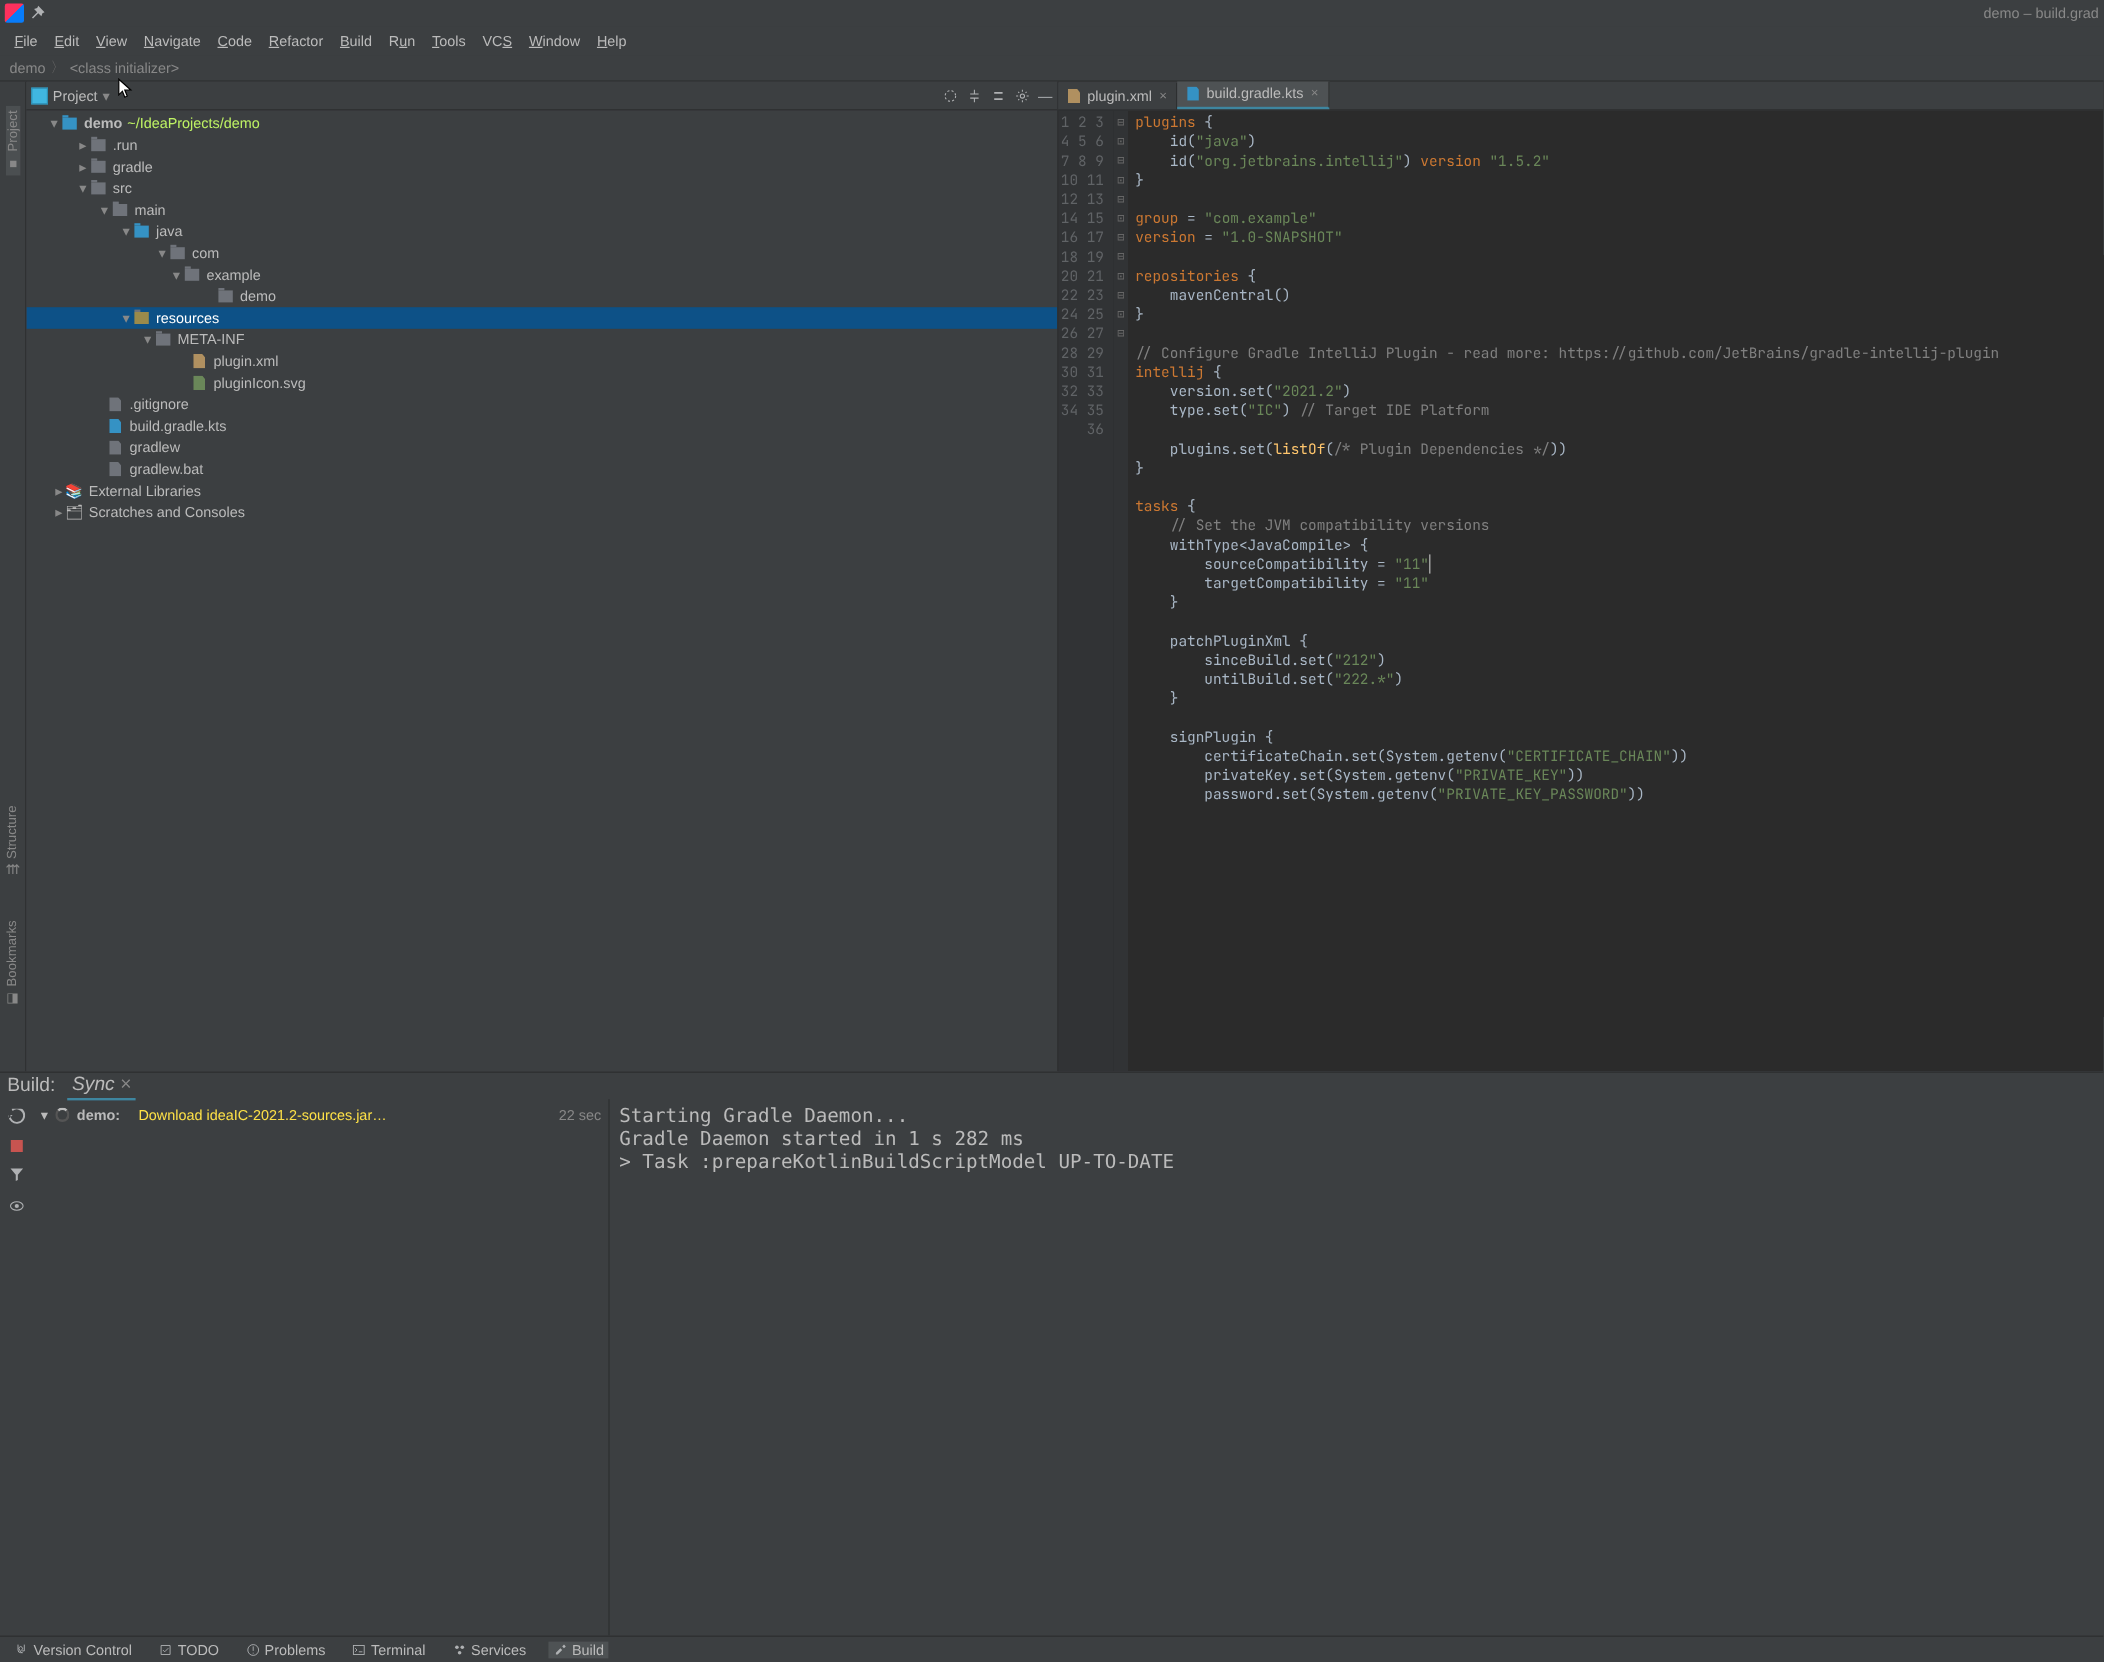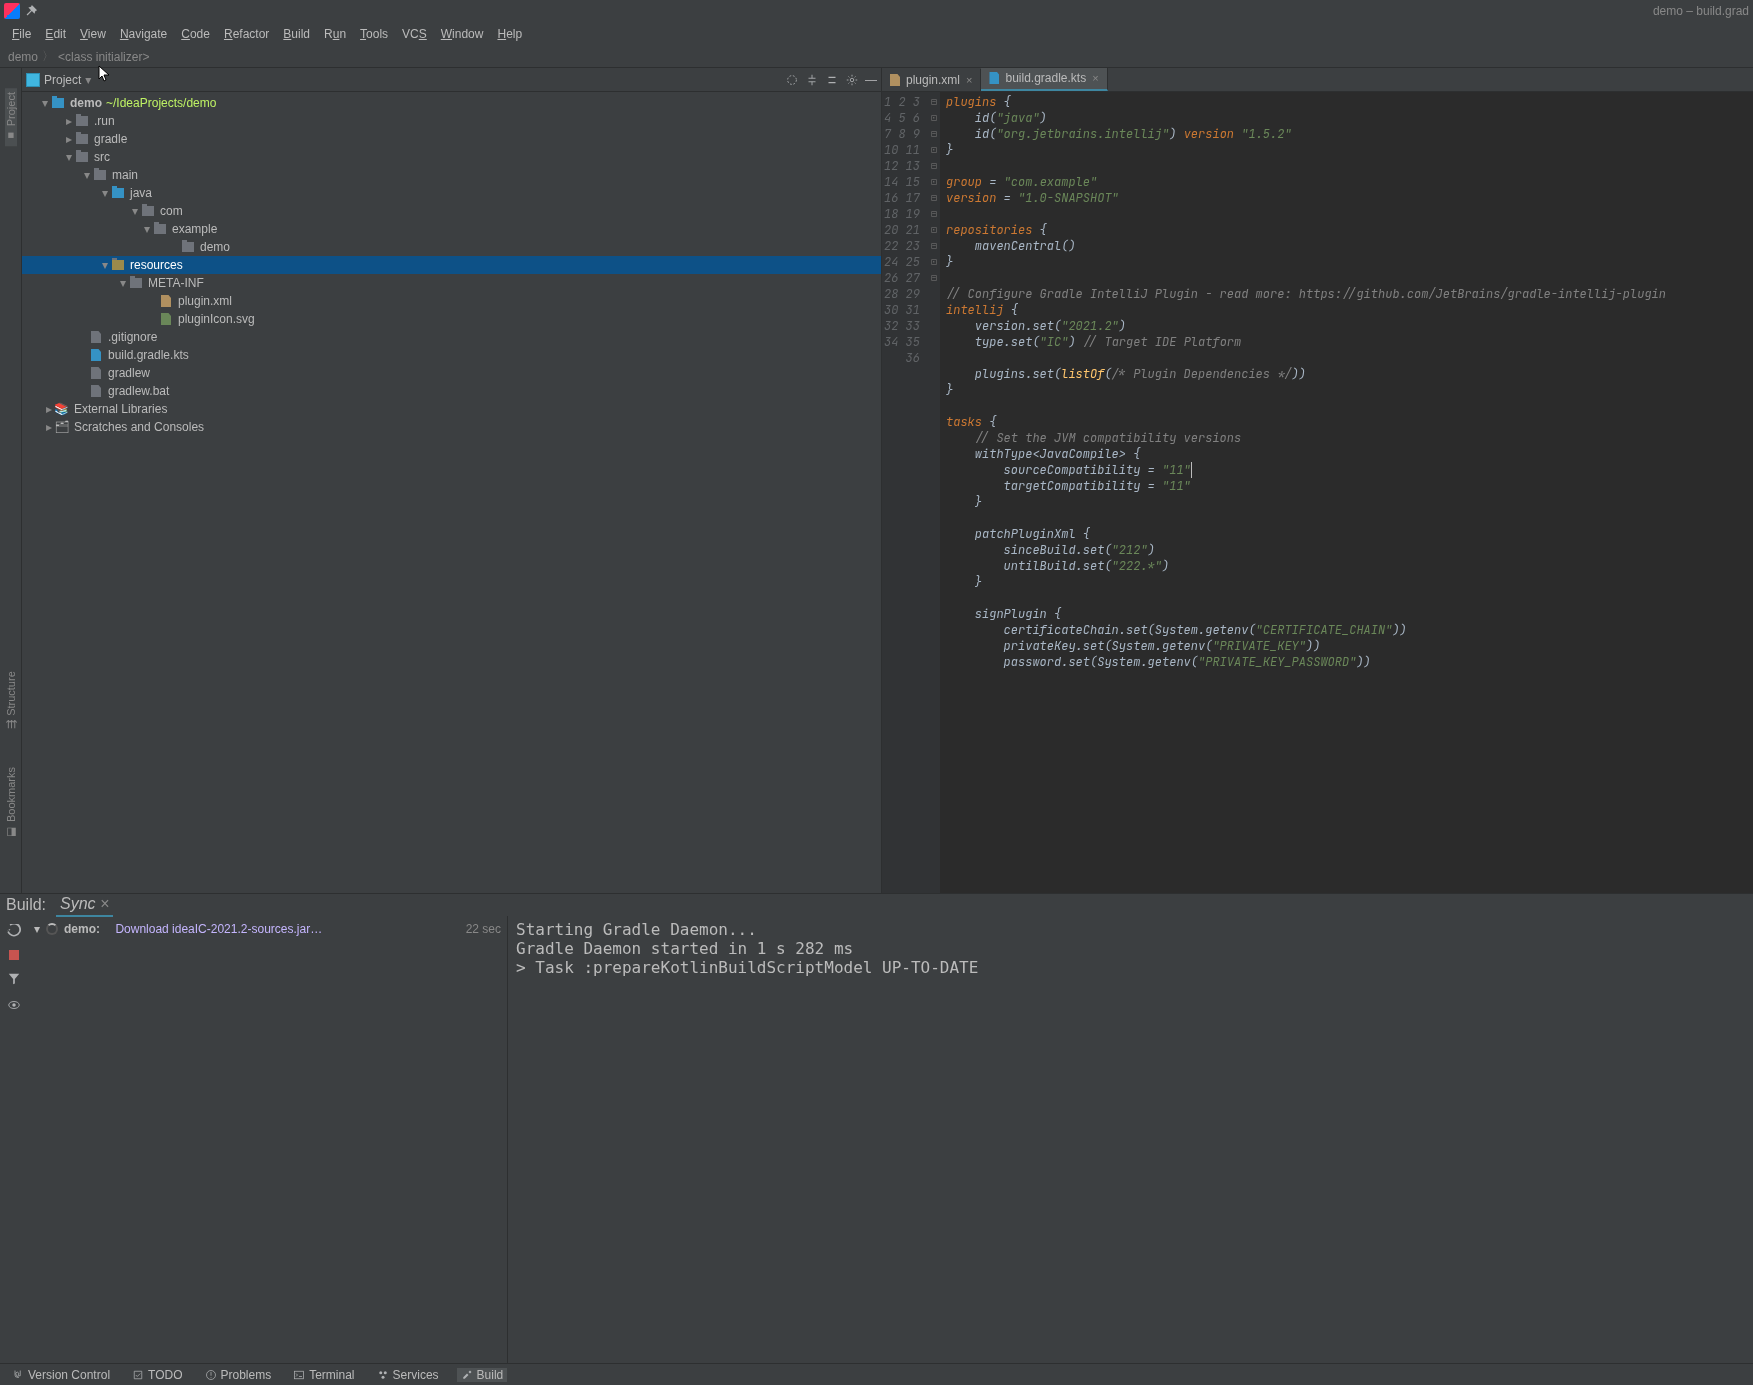--- a/index.html
+++ b/index.html
@@ -33,21 +33,21 @@
 .folder::before{content:"";position:absolute;top:-2px;left:0;width:5px;height:2px;background:#6f737a;}
 .folder.blue { background:#3592c4;}
 .folder.blue::before{background:#3592c4;}
 .fileic { width:10px; height:12px; background:#6f737a; clip-path:polygon(0 0,75% 0,100% 25%,100% 100%,0 100%);}
 .tree .dim { color:#bef264; margin-left:4px;}
 .editor-area { flex:1; display:flex; flex-direction:column; background:#2b2b2b;}
 .tabs { height:24px; background:#3c3f41; display:flex; align-items:flex-end; border-bottom:1px solid #2d2f30;}
 .tab { height:22px; padding:0 8px; display:flex; align-items:center; gap:6px; background:#3c3f41; color:#bbb; font-size:12px; cursor:pointer; border-right:1px solid #2d2f30;}
 .tab.active { background:#4e5254; border-bottom:2px solid #3e86a0; height:24px;}
 .tab .close-x { color:#888; font-size:11px;}
-.editor { flex:1; display:flex; font-family:"JetBrains Mono","Consolas",monospace; font-size:12px; line-height:16px; overflow:hidden;font-style:italic;}
+.editor { flex:1; display:flex; font-family:"JetBrains Mono","Consolas",monospace; font-size:12px; line-height:16px; overflow:hidden;}
 .gutter { width:46px; background:#313335; text-align:right; color:#606366; padding:2px 8px 2px 2px; user-select:none;}
 .fold-gutter {width:12px; background:#313335; color:#666; padding-top:2px; text-align:center; font-size:10px;}
 .code { flex:1; padding:2px 6px; white-space:pre; color:#a9b7c6; overflow:auto;}
 .kw { color:#cc7832;}
 .str { color:#6a8759;}
 .fn { color:#ffc66d;}
 .cm { color:#808080;}
 .caret { border-left:1px solid #bbb;}
 .build-panel { height:470px; background:#3c3f41; display:flex; flex-direction:column; border-top:1px solid #2d2f30;}
 .build-tabs { height:22px; display:flex; align-items:center; padding-left:6px; gap:10px; font-size:16px;}
@@ -426,21 +426,21 @@
       <svg viewBox="0 0 16 16">
           <path d="M2 2h12l-5 6v5l-2 1v-6z"></path>
         </svg>
       <svg viewBox="0 0 16 16">
           <ellipse cx="8" cy="8" rx="6" ry="4" fill="none" stroke="#afb1b3"></ellipse>
           <circle cx="8" cy="8" r="2"></circle>
         </svg>
     </div>
     <div class="build-tree">
       <div class="brow">
-        <span style="display:flex;align-items:center;gap:6px;overflow:hidden"><span class="arrow">▾</span><span class="spin"></span><b>demo:</b>&nbsp;<span style="color:#c4b5fd;overflow:hidden;text-overflow:ellipsis">Download ideaIC-2021.2-sources.jar…</span></span>
+        <span style="display:flex;align-items:center;gap:6px;overflow:hidden"><span class="arrow">▾</span><span class="spin"></span><b>demo:</b>&nbsp;<span style="color:#fde047;overflow:hidden;text-overflow:ellipsis">Download ideaIC-2021.2-sources.jar…</span></span>
         <span style="color:#888">22 sec</span>
       </div>
     </div>
     <div class="build-out">Starting Gradle Daemon...
 Gradle Daemon started in 1 s 282 ms
 &gt; Task :prepareKotlinBuildScriptModel UP-TO-DATE</div>
   </div>
 </div>
 
 <div class="statusbar">

